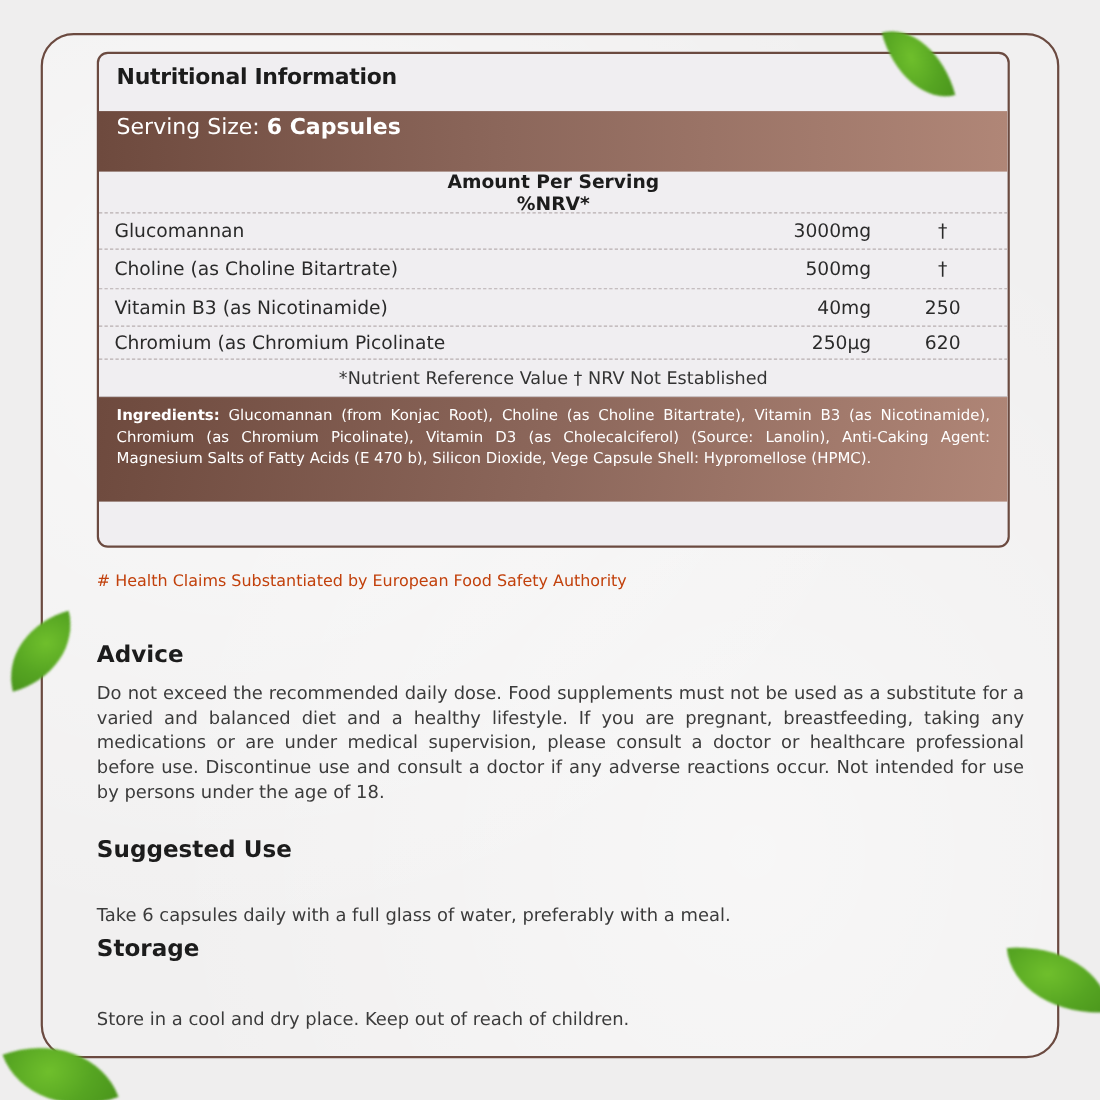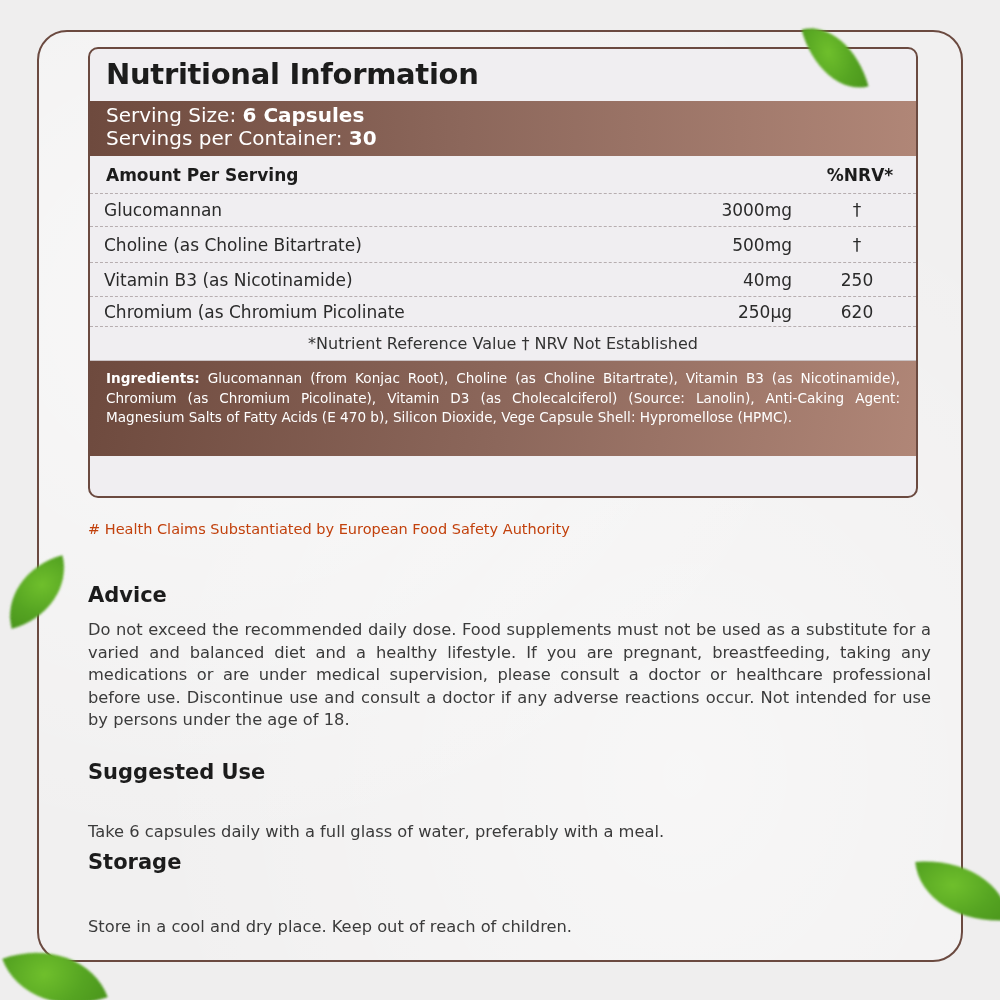--- a/index.html
+++ b/index.html
@@ -26,21 +26,21 @@
       left: 88px; top: 47px;
       width: 830px; height: 451px;
       border: 2px solid #6b4a40;
       border-radius: 10px;
       background: #f0eef1;
       overflow: hidden;
     }
     .card-title {
       height: 52px;
       padding: 8px 0 0 16px;
-      font-size: 29px;
+      font-size: 20px;
       font-weight: bold;
       color: #1c1c1c;
       letter-spacing: -0.3px;
     }
     .serving-band {
       height: 55px;
       background: linear-gradient(90deg, #6e4a3e 0%, #8c675b 45%, #b08677 100%);
       color: #ffffff;
       padding: 3px 0 0 16px;
       font-size: 20px;
@@ -49,20 +49,21 @@
     .serving-band b { font-weight: bold; }
     .table-head {
       height: 38px;
       display: flex;
       align-items: center;
       padding: 0 16px;
       font-size: 17px;
       font-weight: bold;
       color: #1c1c1c;
       border-bottom: 1.5px dashed #b7aeb0;
+      flex-direction: column;
     }
     .table-head .th-name { flex: 1; }
     .table-head .th-nrv { width: 80px; text-align: center; }
     .row {
       display: flex;
       align-items: center;
       padding: 0 14px 0 14px;
       font-size: 17px;
       color: #2a2a2a;
       border-bottom: 1.5px dashed #b7aeb0;
@@ -121,21 +122,20 @@
 </head>
 <body>
 
 <div class="frame"></div>
 
 <div class="card">
   <div class="card-title">Nutritional Information</div>
 
   <div class="serving-band">
     <div><span>Serving Size: </span><b>6 Capsules</b></div>
-    <div><span>Servings per Container: </span><b>30</b></div>
   </div>
 
   <div class="table-head">
     <span class="th-name">Amount Per Serving</span>
     <span class="th-nrv">%NRV*</span>
   </div>
 
   <div class="row" style="height:33px;">
     <span class="c-name">Glucomannan</span>
     <span class="c-amt">3000mg</span>

